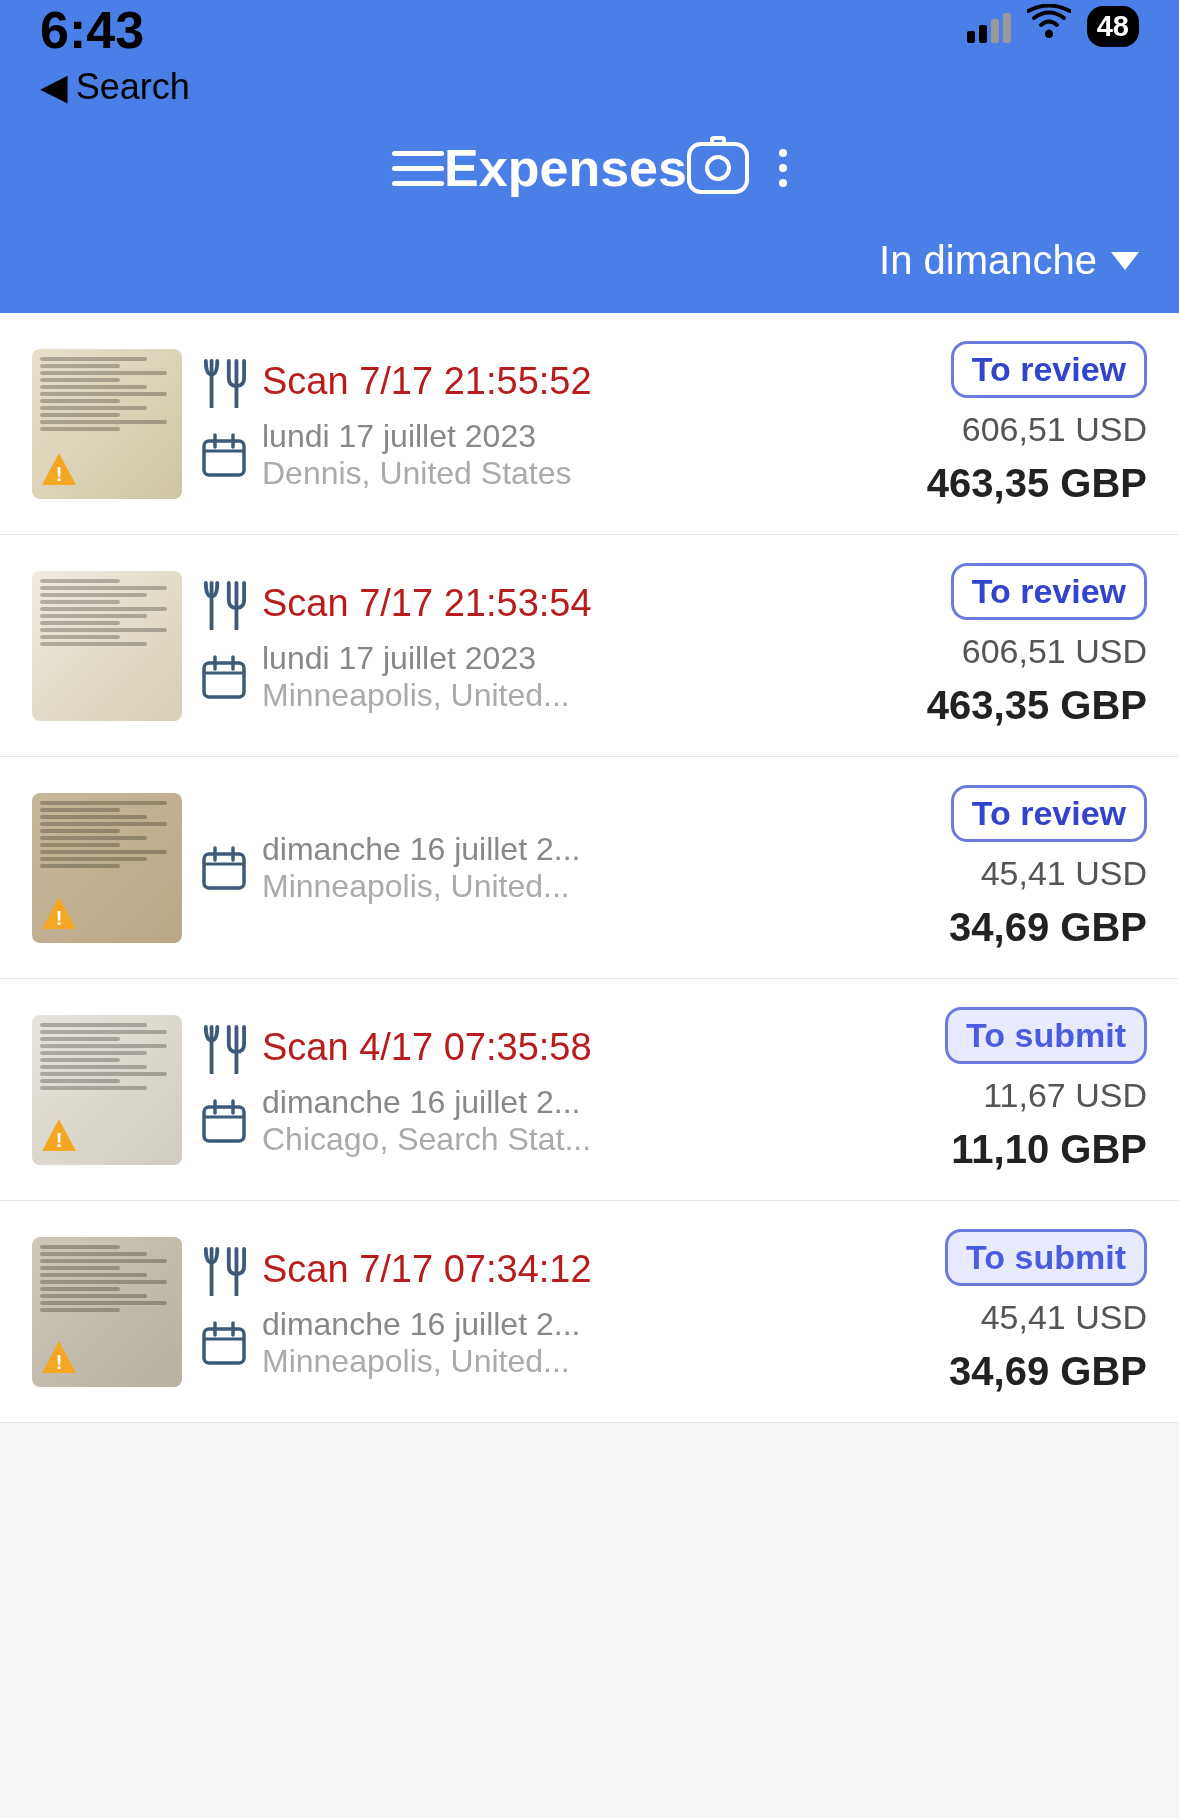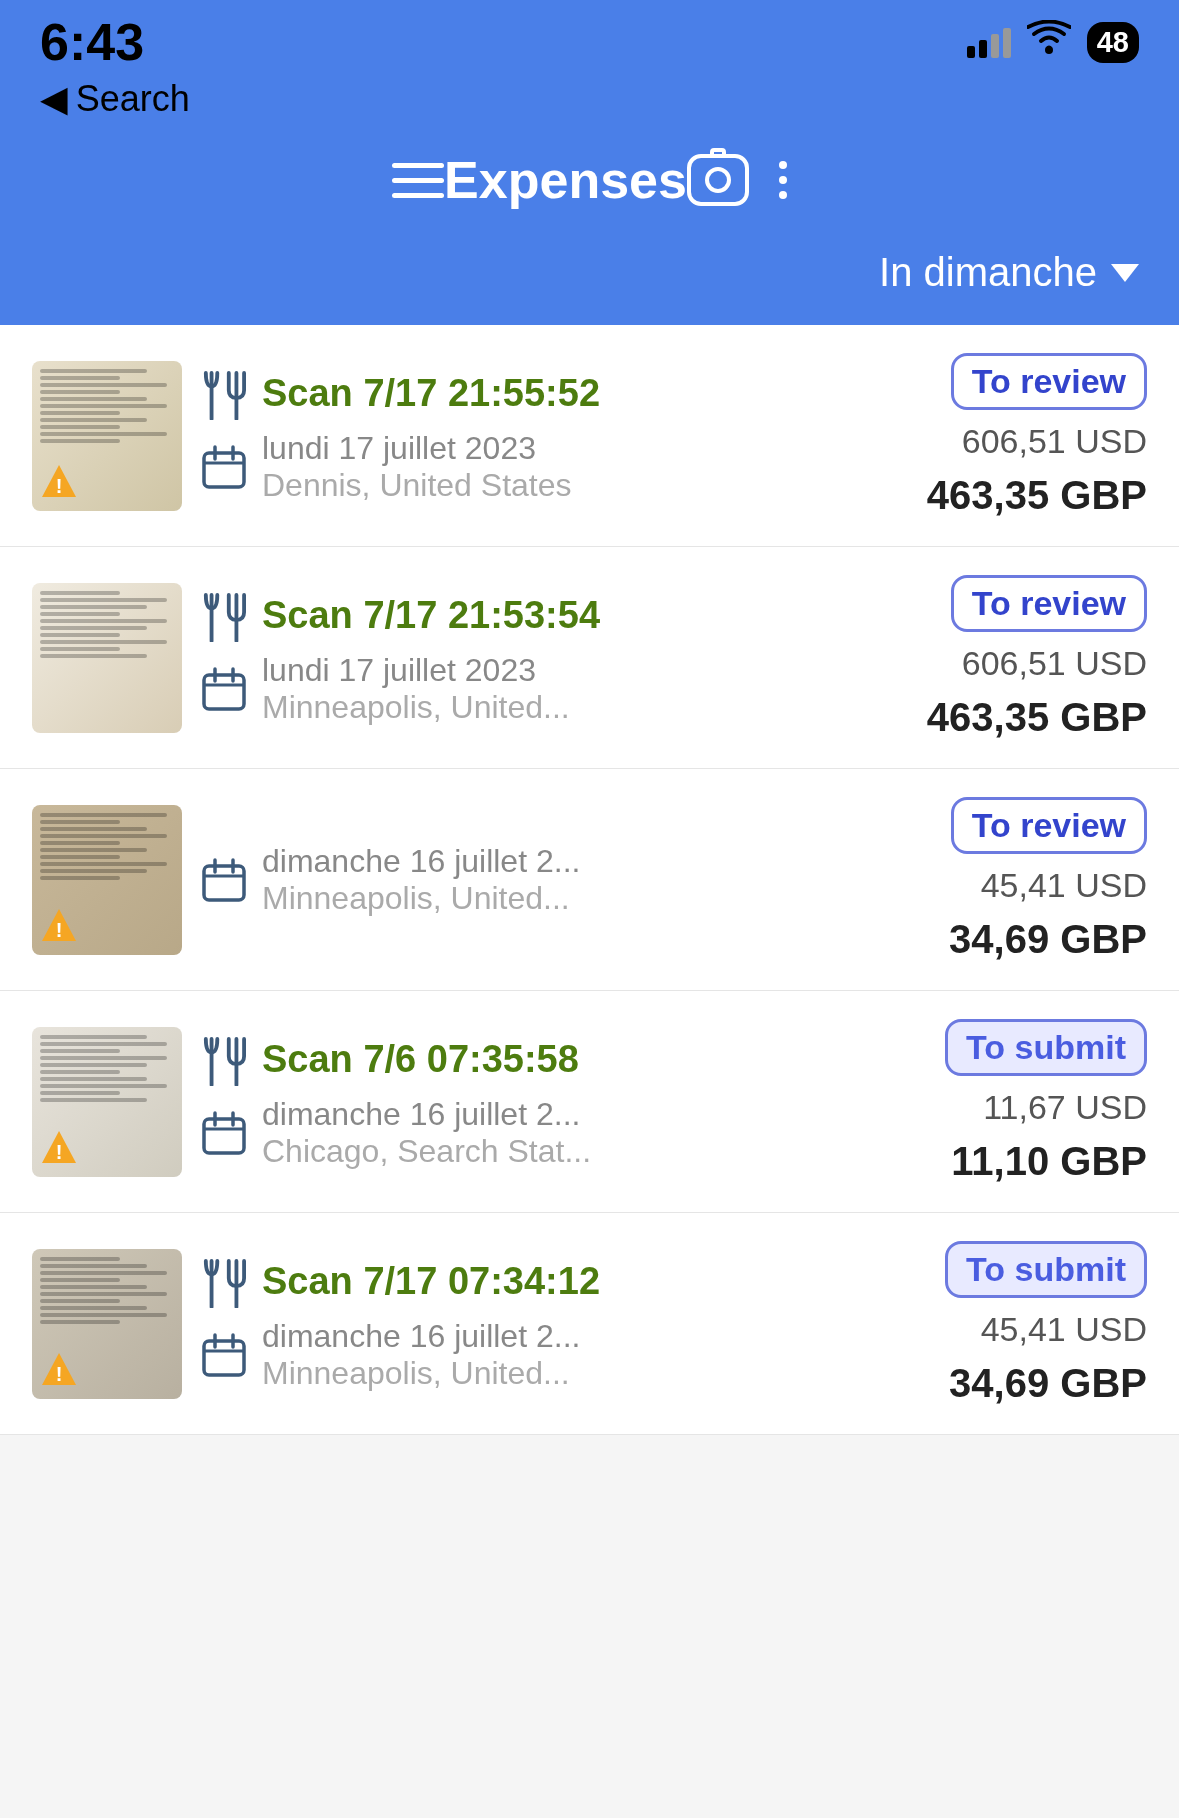--- a/index.html
+++ b/index.html
@@ -8,24 +8,24 @@
       font-family: -apple-system, BlinkMacSystemFont, 'Helvetica Neue', Arial, sans-serif;
       background: #f5f5f5;
       width: 1179px;
       min-height: 1818px;
       overflow-x: hidden;
     }
 
     
     .status-bar {
       background: #4a7fe8;
-      padding: 16px 40px 6px 40px;
+      padding: 4px 40px 6px 40px;
       display: flex;
       justify-content: space-between;
-      align-items: center;
+      align-items: flex-start;
     }
     .status-time {
       font-size: 52px;
       font-weight: 700;
       color: #000;
       line-height: 1;
     }
     .status-right {
       display: flex;
       align-items: center;
@@ -232,22 +232,22 @@
 
     .icon-container {
       width: 44px;
       display: flex;
       justify-content: center;
       flex-shrink: 0;
     }
 
     .scan-title {
       font-size: 38px;
-      font-weight: 700;
-      color: #4d7c0f;
+      font-weight: 400;
+      color: #b91c1c;
     }
 
     .date-location {
       display: flex;
       flex-direction: column;
     }
     .date-text {
       font-size: 32px;
       color: #888;
       font-weight: 400;
@@ -526,21 +526,21 @@
         <div class="detail-row">
     <div class="icon-container">
       <svg width="46" height="52" viewBox="0 0 46 52">
         <line x1="10" y1="4" x2="10" y2="52" stroke="#3d5a7a" stroke-width="4" stroke-linecap="round"></line>
         <path d="M4 4 Q4 18 10 18 Q16 18 16 4" stroke="#3d5a7a" stroke-width="4" fill="none" stroke-linecap="round"></path>
         <line x1="36" y1="4" x2="36" y2="52" stroke="#3d5a7a" stroke-width="4" stroke-linecap="round"></line>
         <path d="M28 4 L28 22 Q28 30 36 30" stroke="#3d5a7a" stroke-width="4" fill="none" stroke-linecap="round"></path>
         <path d="M36 30 Q44 30 44 22 L44 4" stroke="#3d5a7a" stroke-width="4" fill="none" stroke-linecap="round"></path>
       </svg>
     </div>
-    <span class="scan-title">Scan 7/6 07:35:58</span>
+    <span class="scan-title">Scan 4/17 07:35:58</span>
   </div>
         <div class="detail-row">
     <div class="icon-container">
       <svg width="44" height="44" viewBox="0 0 44 44">
         <rect x="2" y="8" width="40" height="34" rx="5" ry="5" stroke="#3d5a7a" stroke-width="3.5" fill="none"></rect>
         <line x1="2" y1="18" x2="42" y2="18" stroke="#3d5a7a" stroke-width="3"></line>
         <line x1="13" y1="2" x2="13" y2="14" stroke="#3d5a7a" stroke-width="3.5" stroke-linecap="round"></line>
         <line x1="31" y1="2" x2="31" y2="14" stroke="#3d5a7a" stroke-width="3.5" stroke-linecap="round"></line>
       </svg>
     </div>

